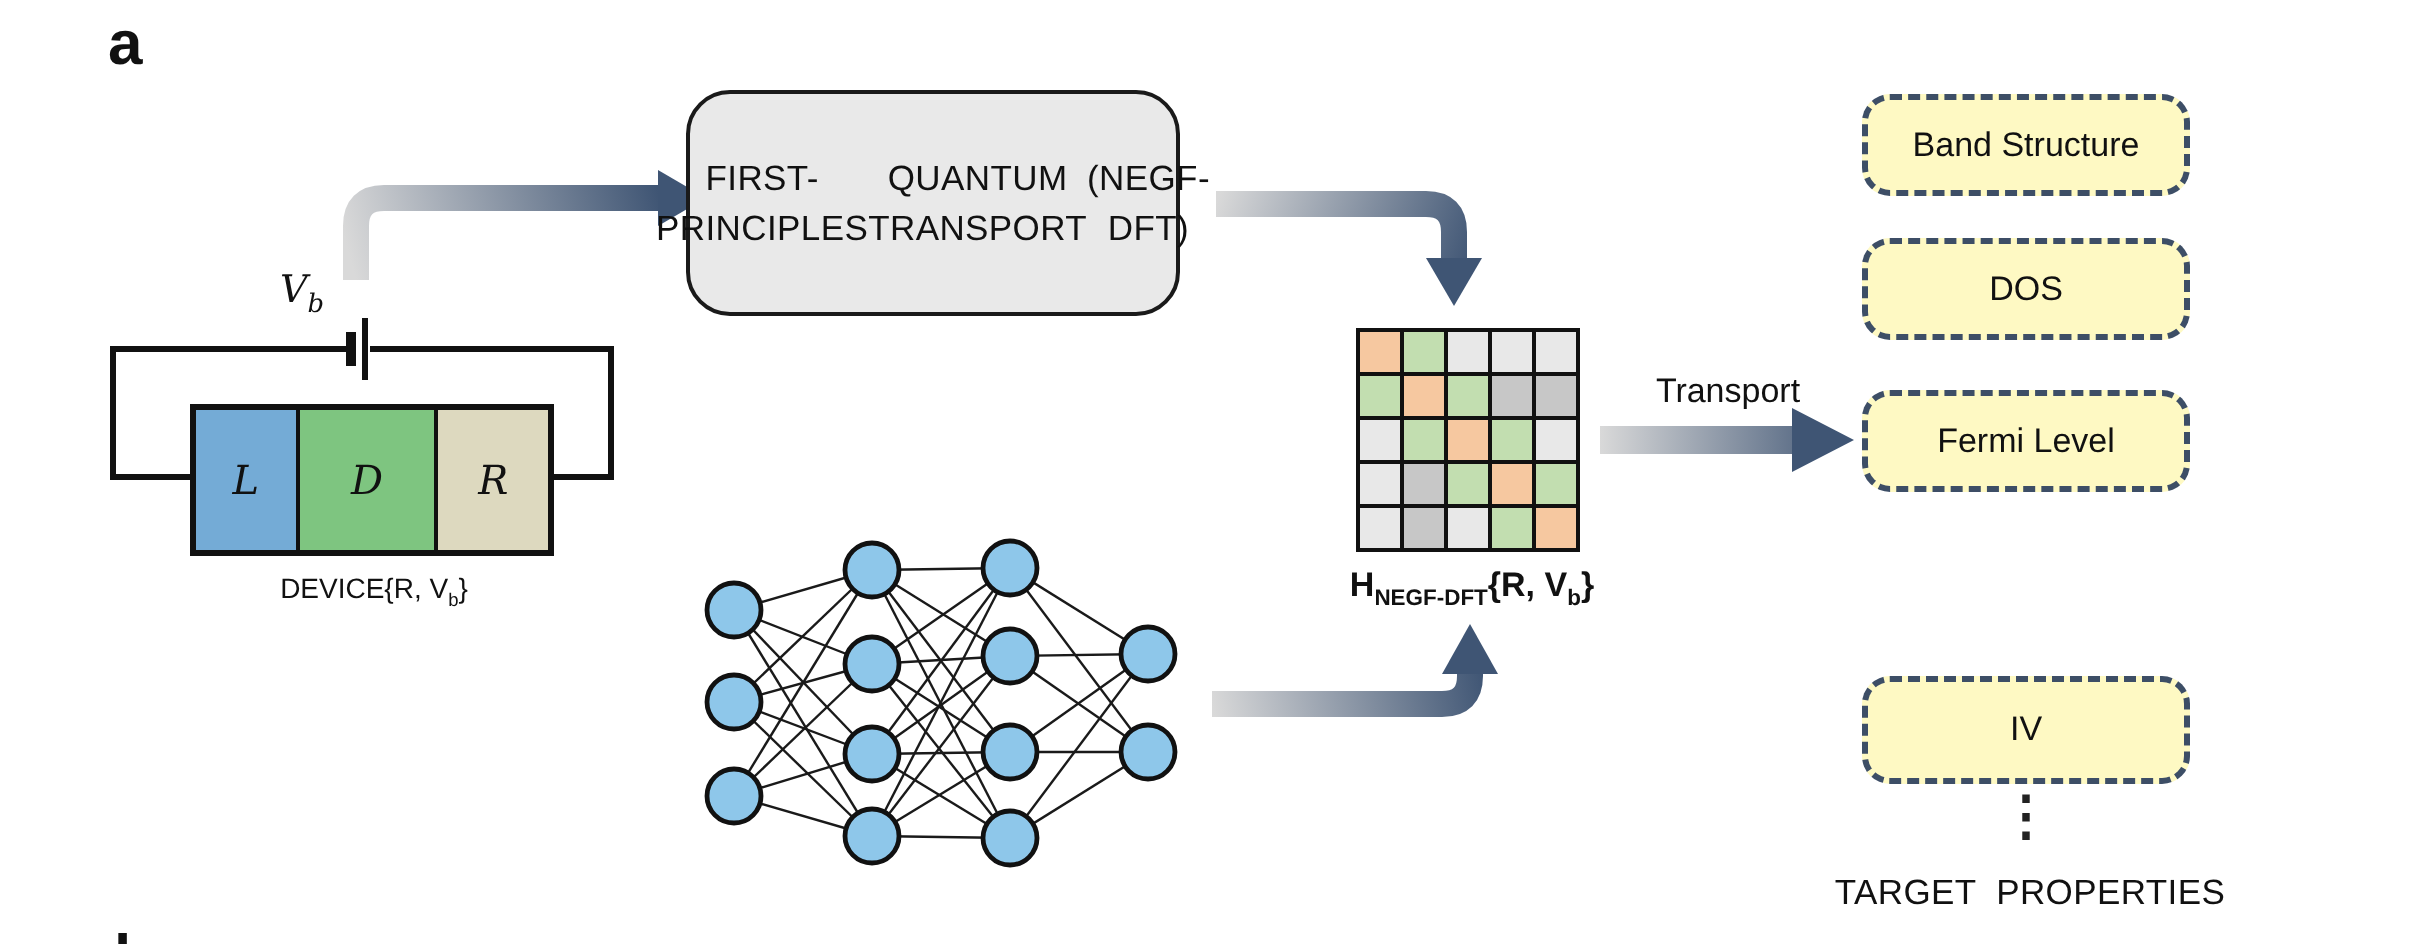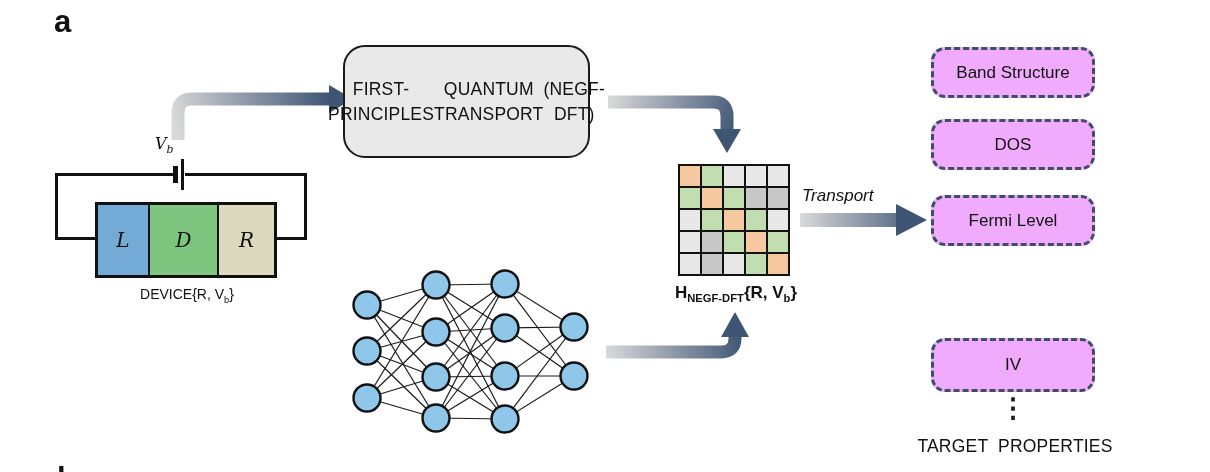--- a/index.html
+++ b/index.html
@@ -13,21 +13,21 @@
   
   .wire{background:#111;position:absolute;}
   .w-left-v{left:55px;top:174px;width:3px;height:66px;}
   .w-right-v{left:304px;top:174px;width:3px;height:66px;}
   .w-top-1{left:55px;top:173px;width:119px;height:3px;}
   .w-top-2{left:185px;top:173px;width:122px;height:3px;}
   .w-stub-l{left:55px;top:237px;width:42px;height:3px;}
   .w-stub-r{left:275px;top:237px;width:32px;height:3px;}
   .bat-short{left:173px;top:166px;width:5px;height:17px;}
   .bat-long{left:181px;top:159px;width:3px;height:31px;}
-  .vb-label{left:155px;top:134px;font-family:"DejaVu Serif",serif;font-style:italic;font-size:16px;}
+  .vb-label{left:140px;top:134px;font-family:"DejaVu Serif",serif;font-style:italic;font-size:19px;}
   .vb-label sub{font-size:0.68em;}
   
   .device-box{left:95px;top:202px;width:182px;height:76px;border:3px solid #111;background:#111;
     display:flex;gap:2px;box-sizing:border-box;}
   .region{display:flex;align-items:center;justify-content:center;
     font-family:"DejaVu Serif",serif;font-style:italic;font-size:20px;color:#111;}
   .region-l{flex:51;}
   .region-d{flex:69;}
   .region-r{flex:56;}
   .device-caption{left:96px;top:286px;width:182px;text-align:center;font-size:14px;}
@@ -38,26 +38,26 @@
     font-size:17.5px;letter-spacing:0.2px;line-height:1.42;text-align:center;}
   
   .overlay{left:0;top:0;pointer-events:none;}
   .nn-edge{stroke:#1a1a1a;stroke-width:1.2;}
   .nn-node{stroke:#111;stroke-width:2.4;}
   
   .matrix{left:678px;top:164px;width:112px;height:112px;border:2.5px solid #111;background:#111;
     box-sizing:border-box;display:grid;grid-template-columns:repeat(5,1fr);grid-template-rows:repeat(5,1fr);gap:2.5px;}
   .h-caption{left:638px;top:283px;width:196px;text-align:center;font-size:17px;font-weight:bold;}
   
-  .t-label{width:124px;text-align:left;font-size:17px;font-style:italic;}
+  .t-label{width:124px;text-align:center;font-size:17px;}
   .t-top{left:802px;top:186px;}
   .t-bottom{left:797px;top:229px;}
   
   .outbox{left:931px;width:164px;border:3px dashed #3D4E66;border-radius:14px;box-sizing:border-box;
-    display:flex;align-items:center;justify-content:center;font-size:17px;background:#f0abfc;}
+    display:flex;align-items:center;justify-content:center;font-size:17px;background:#fef9c3;}
   .out-0{top:47px;height:51px;}
   .out-1{top:119px;height:51px;}
   .out-2{top:195px;height:51px;}
   .out-3{top:263px;height:55px;}
   .out-4{top:338px;height:54px;}
   .ellipsis{left:999px;top:394px;width:28px;text-align:center;font-size:27px;font-weight:bold;color:#222;line-height:1.1;}
   .target-caption{left:910px;top:436px;width:210px;text-align:center;font-size:17.5px;white-space:pre;letter-spacing:0.2px;}
   
   .panel-b-clip{left:57px;top:466px;width:16px;height:6px;overflow:hidden;}
   .panel-b-clip span{font-size:31px;font-weight:bold;line-height:1;display:block;margin-top:-3px;}

